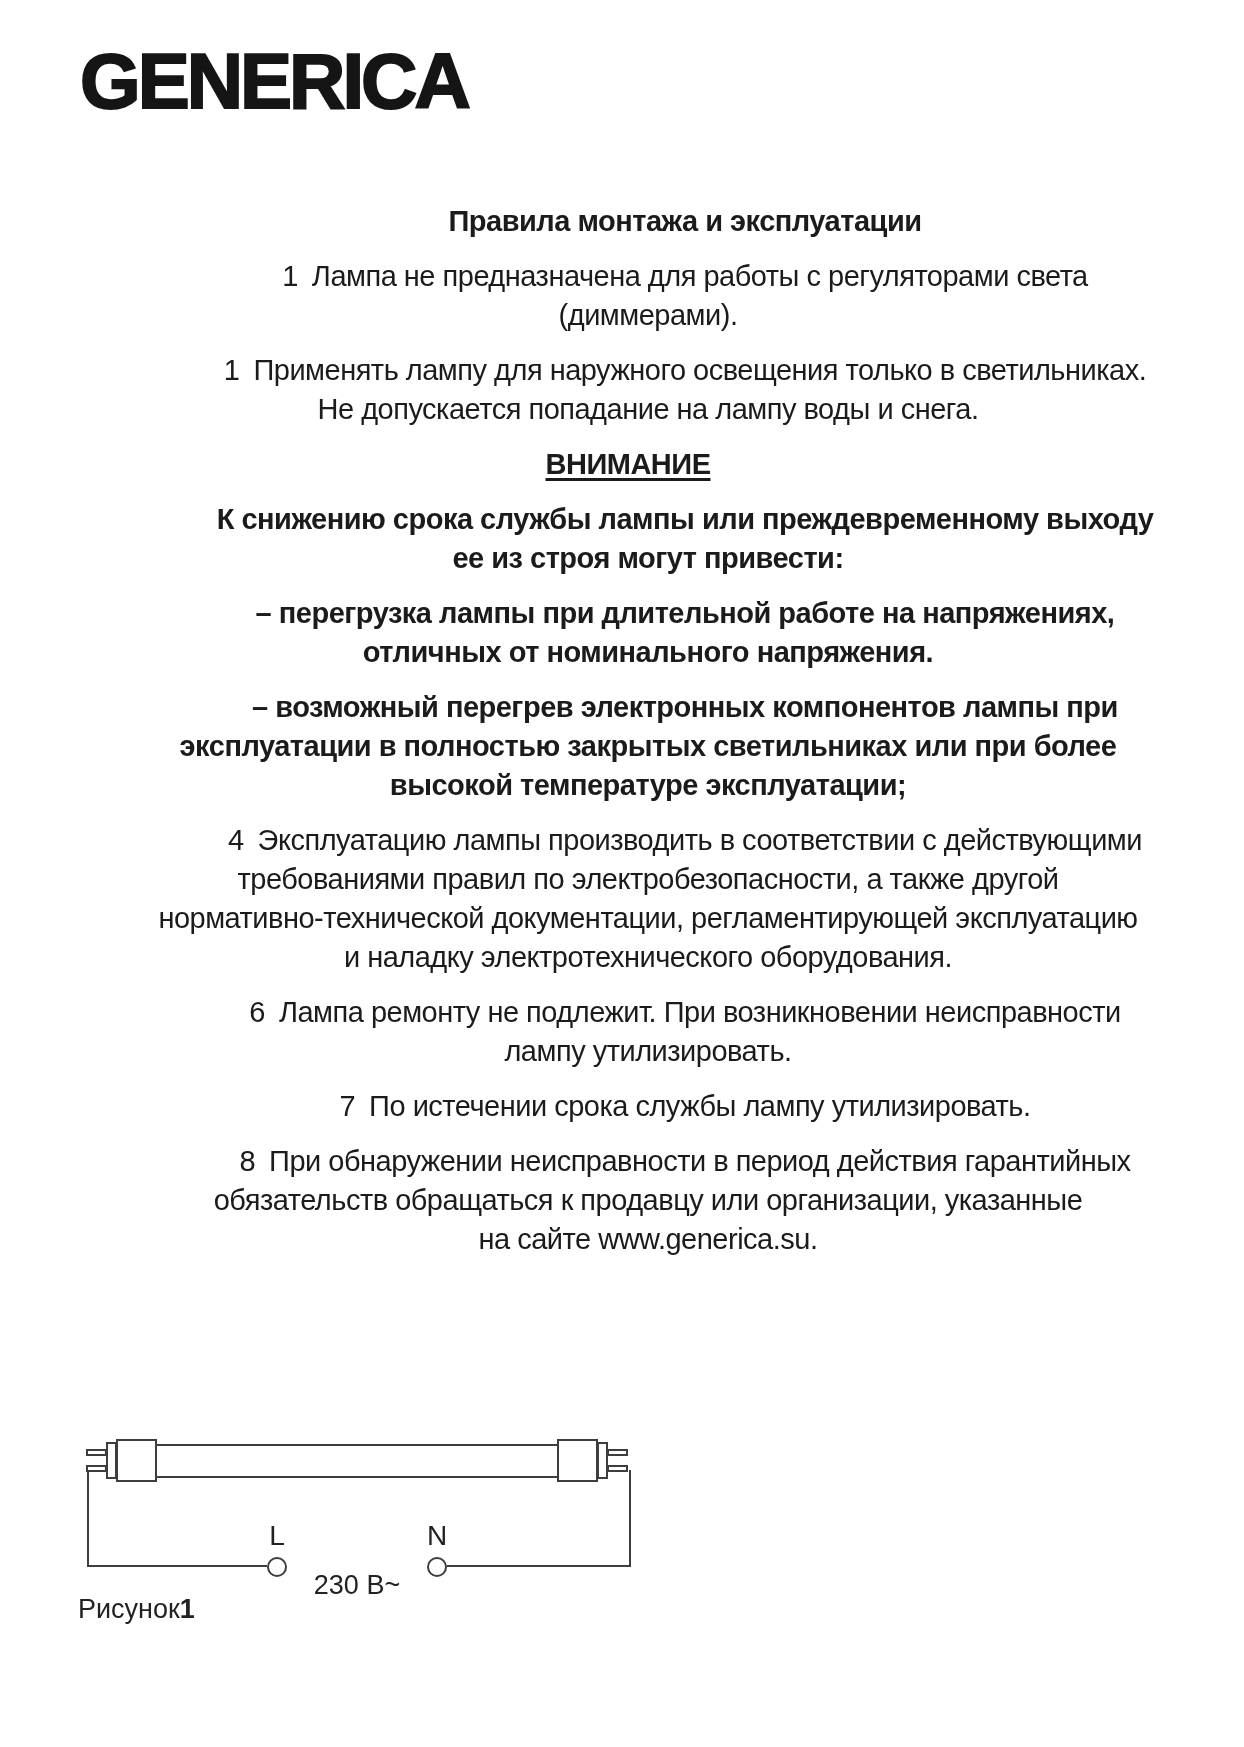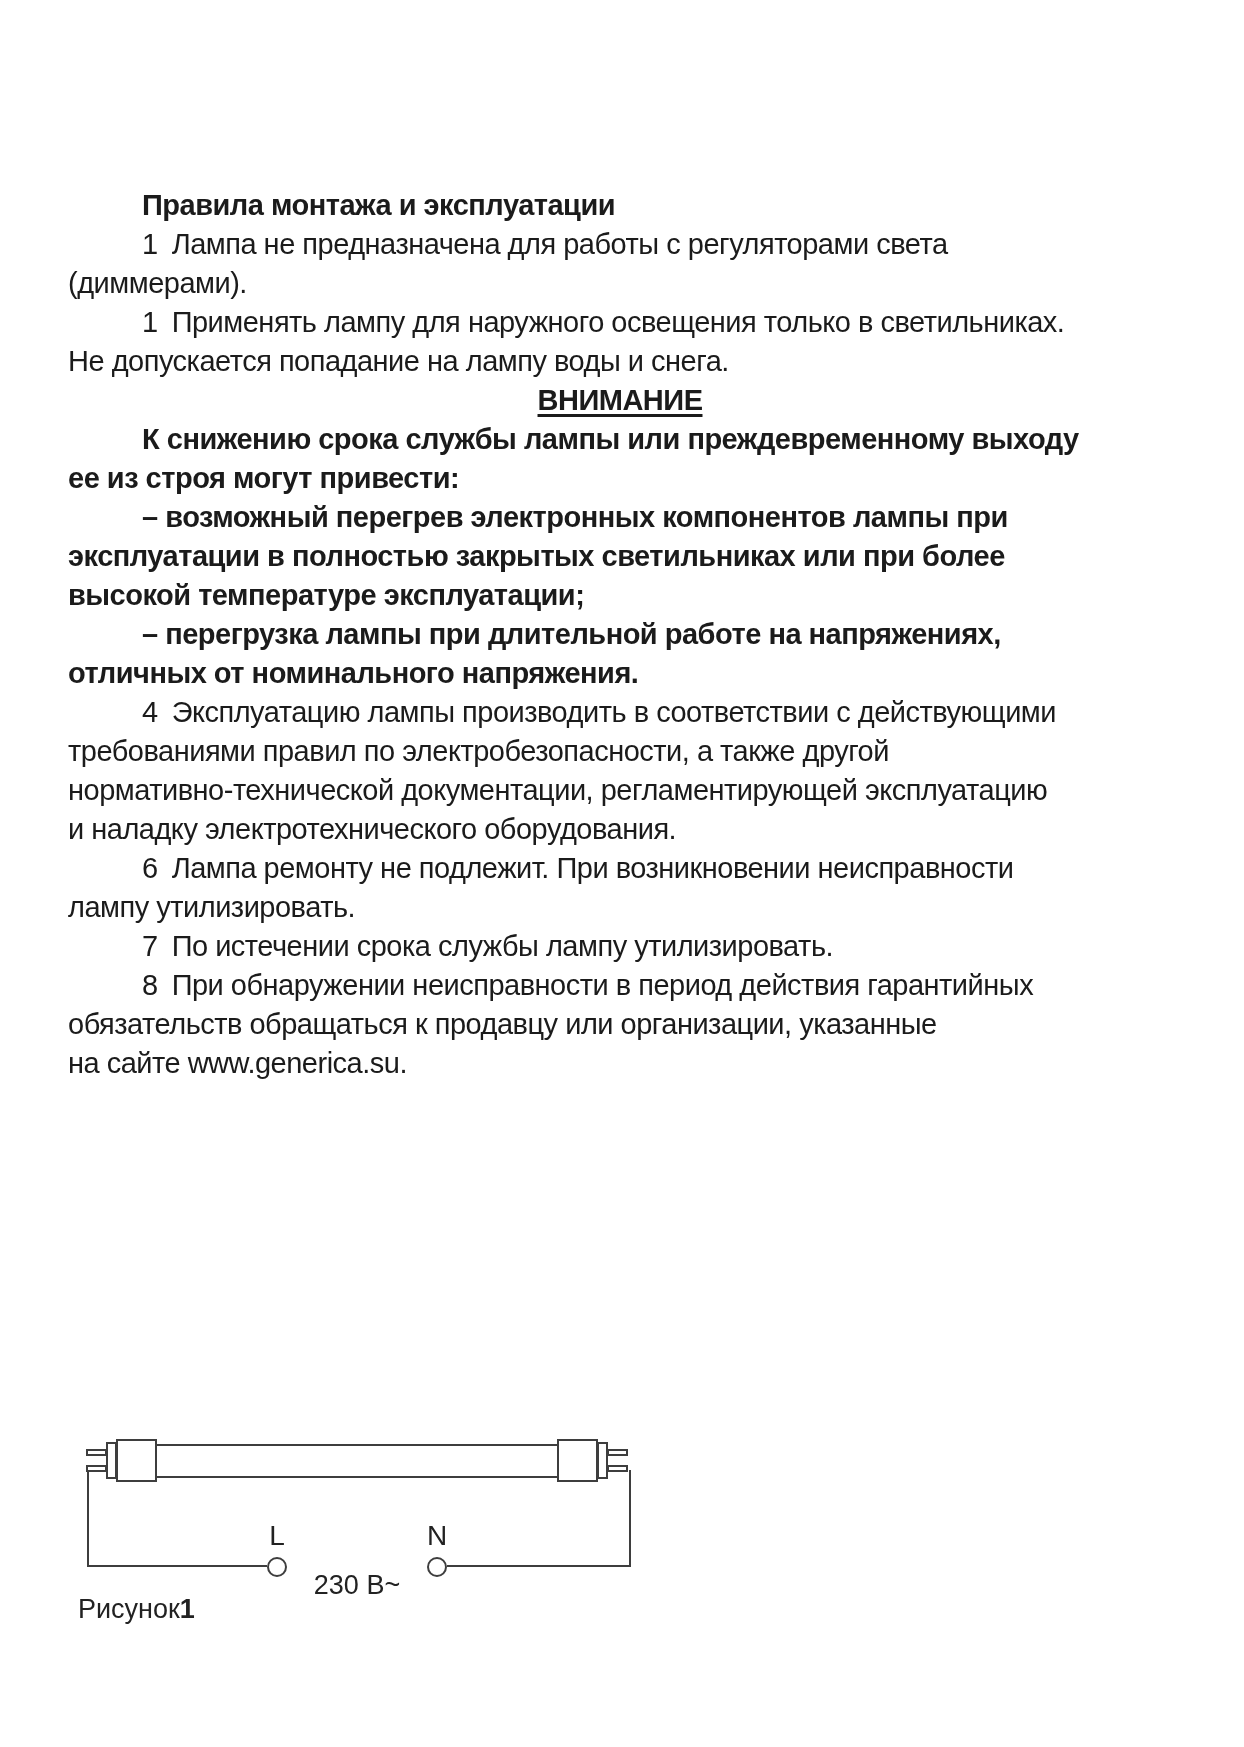--- a/index.html
+++ b/index.html
@@ -23,21 +23,21 @@
     line-height:1;
   }
   .text-block {
     position:absolute;
     left:68px; top:186px;
     width:1160px;
     font-size:29px;
     line-height:39px;
     letter-spacing:-0.5px;
   }
-  .text-block p { margin:0; }
+  .text-block p { margin:16px;text-align:center; }
   .heading {
     font-weight:bold;
     text-indent:74px;
   }
   .para {
     white-space:pre-line;
     text-indent:74px;
   }
   .para.bold { font-weight:bold; }
   .attention {
@@ -76,35 +76,36 @@
   .lbl-n { left:417px; top:1520px; }
   .voltage { left:287px; top:1570px; width:140px; text-align:center; font-size:27px; }
   .fig-caption { left:78px; top:1594px; font-size:27px; }
   .fig-caption b { font-weight:bold; }
 </style>
 </head>
 <body>
 
 <div class="page">
 
+  <div class="logo">GENERICA</div>
 
   <div class="text-block">
     <p class="heading">Правила монтажа и эксплуатации</p>
     <p class="para">1 Лампа не предназначена для работы с регуляторами света
 (диммерами).</p>
     <p class="para">1 Применять лампу для наружного освещения только в светильниках.
 Не допускается попадание на лампу воды и снега.</p>
     <p class="attention"><span>ВНИМАНИЕ</span></p>
     <p class="para bold">К снижению срока службы лампы или преждевременному выходу
 ее из строя могут привести:</p>
+    <p class="para bold">– перегрузка лампы при длительной работе на напряжениях,
+отличных от номинального напряжения.</p>
     <p class="para bold">– возможный перегрев электронных компонентов лампы при
 эксплуатации в полностью закрытых светильниках или при более
 высокой температуре эксплуатации;</p>
-    <p class="para bold">– перегрузка лампы при длительной работе на напряжениях,
-отличных от номинального напряжения.</p>
     <p class="para">4 Эксплуатацию лампы производить в соответствии с действующими
 требованиями правил по электробезопасности, а также другой
 нормативно-технической документации, регламентирующей эксплуатацию
 и наладку электротехнического оборудования.</p>
     <p class="para">6 Лампа ремонту не подлежит. При возникновении неисправности
 лампу утилизировать.</p>
     <p class="para">7 По истечении срока службы лампу утилизировать.</p>
     <p class="para">8 При обнаружении неисправности в период действия гарантийных
 обязательств обращаться к продавцу или организации, указанные
 на сайте www.generica.su.</p>

